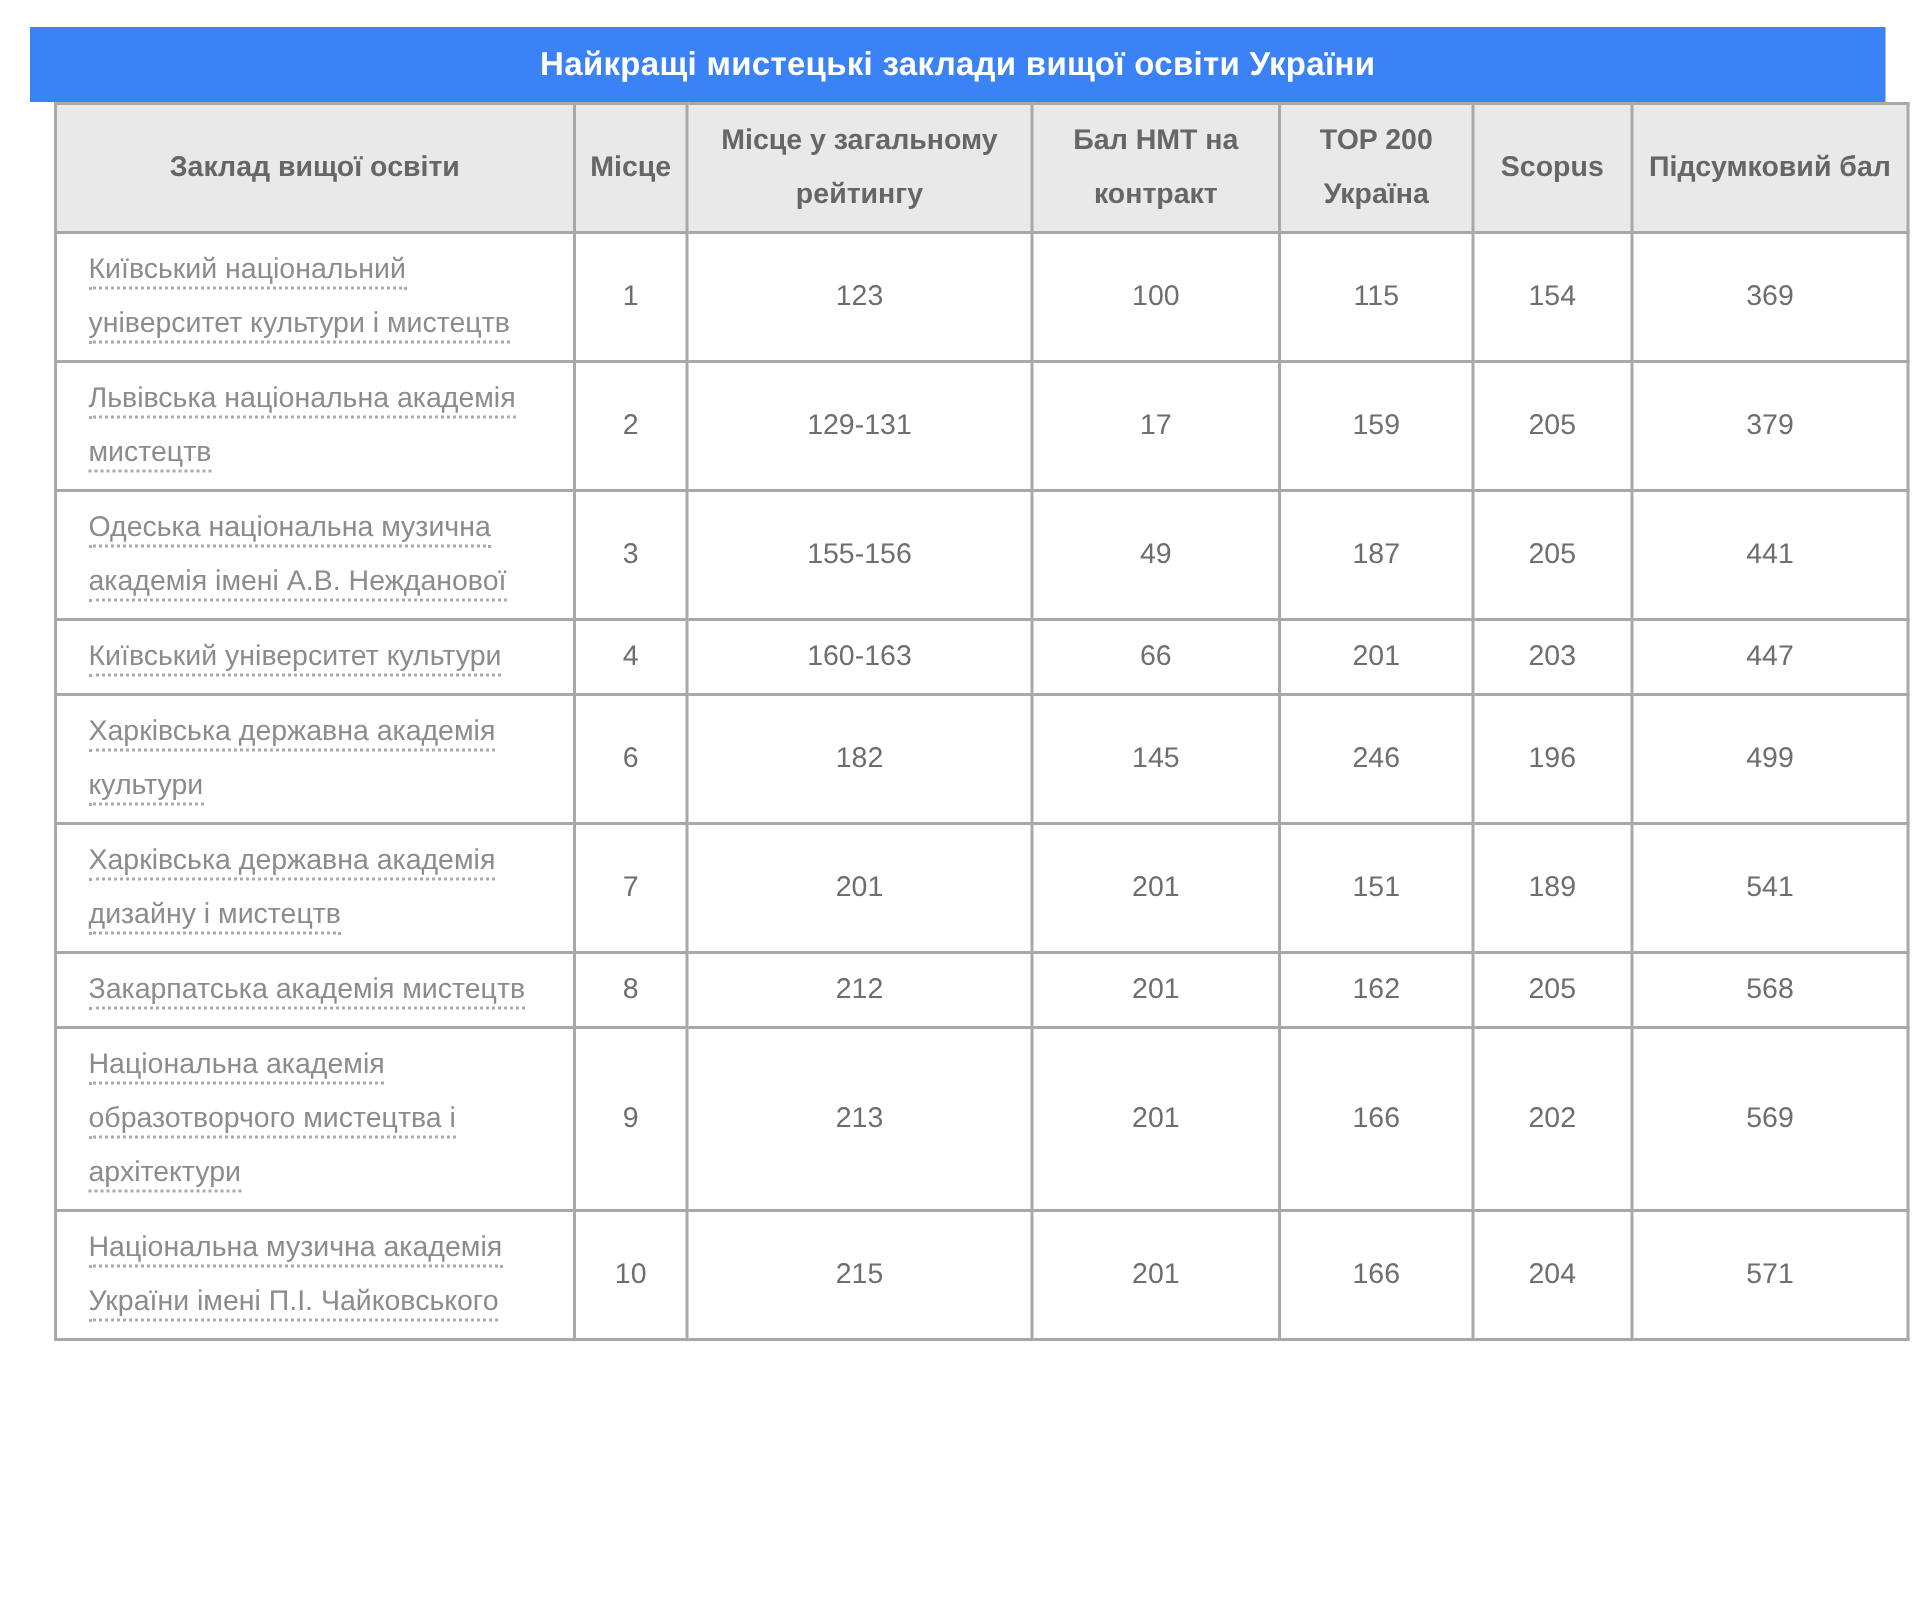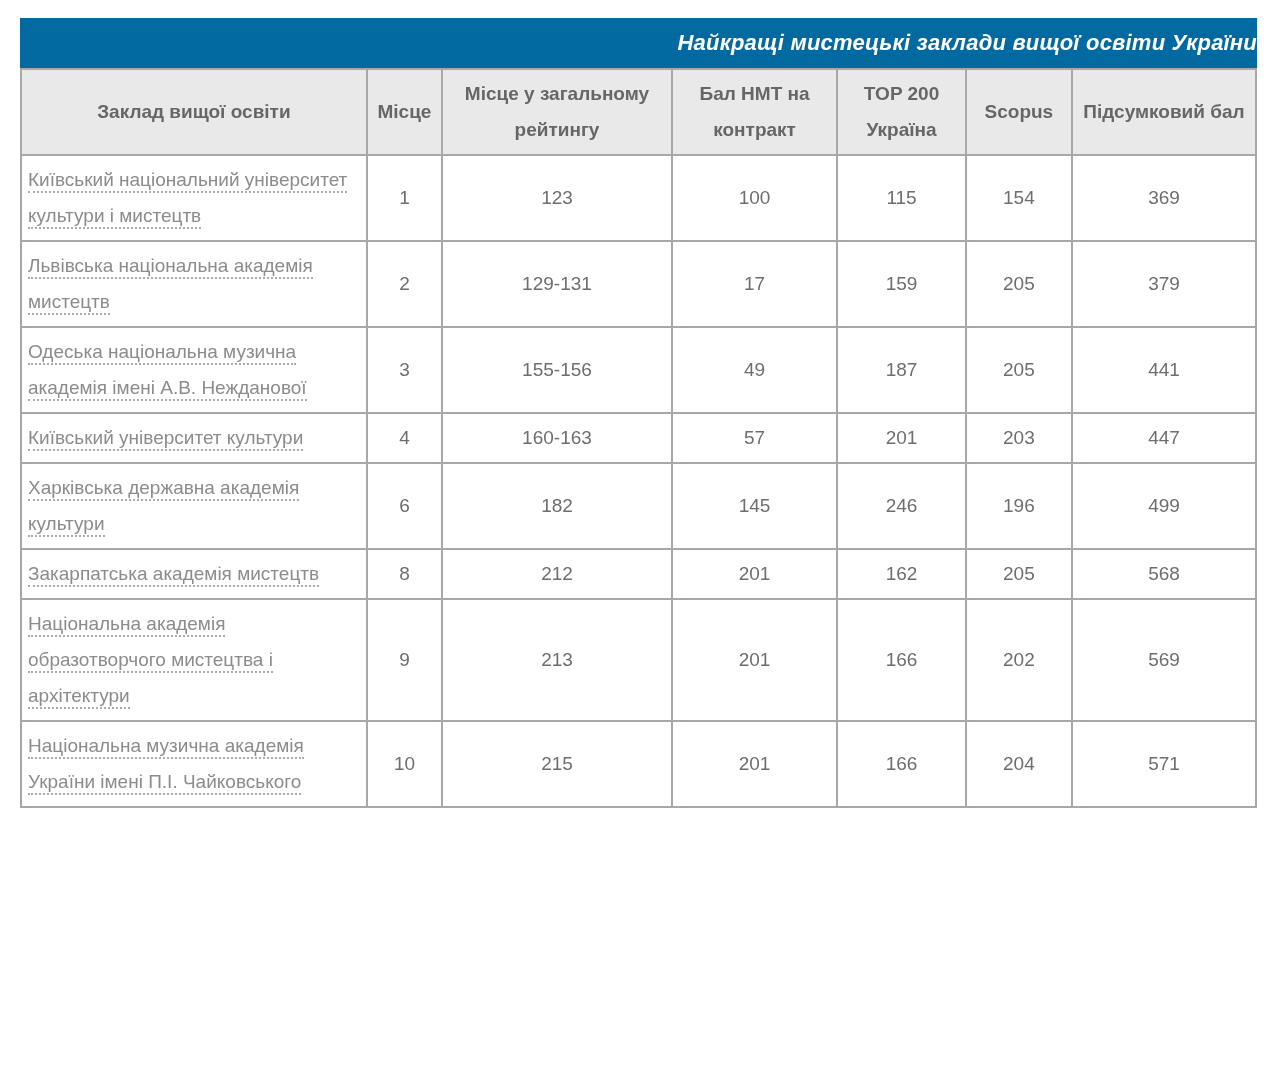--- a/index.html
+++ b/index.html
@@ -9,34 +9,34 @@
   }
   body {
     width: 1276px;
     height: 1076px;
     padding: 18px 19px 0 20px;
   }
   .table-wrap { width: 1237px; }
   .title-banner {
     width: 100%;
     height: 50px;
-    background: #0369a1;
+    background: #3b82f6;
     color: #ffffff;
     font-size: 22px;
     font-weight: bold;
     display: flex;
     align-items: center;
-    justify-content: flex-end;
+    justify-content: center;
     letter-spacing: 0.2px;
-    font-style: italic;
   }
   table.rankings {
     width: 100%;
     border-collapse: collapse;
     table-layout: fixed;
+    margin-left: 16px;
   }
   table.rankings th, table.rankings td {
     border: 2px solid #aba7a7;
     vertical-align: middle;
     font-size: 19px;
     line-height: 36px;
   }
   table.rankings th {
     background: #e9e9e9;
     color: #666666;
@@ -45,21 +45,21 @@
     padding: 6px 8px;
   }
   table.rankings td {
     background: #ffffff;
     color: #6e6e6e;
     text-align: center;
     padding: 6px 8px;
   }
   table.rankings td.uni-cell {
     text-align: left;
-    padding-left: 6px;
+    padding-left: 21px;
     padding-right: 12px;
   }
   a.uni-link {
     color: #8c8c8c;
     text-decoration: none;
     border-bottom: 2px dotted #aeaaaa;
     padding-bottom: 1px;
     cursor: pointer;
   }
   col.c-name  { width: 28.0%; }
@@ -125,33 +125,42 @@
         <td>155-156</td>
         <td>49</td>
         <td>187</td>
         <td>205</td>
         <td>441</td>
       </tr>
       <tr>
         <td class="uni-cell"><a class="uni-link">Київський університет культури</a></td>
         <td>4</td>
         <td>160-163</td>
-        <td>57</td>
+        <td>66</td>
         <td>201</td>
         <td>203</td>
         <td>447</td>
       </tr>
       <tr>
         <td class="uni-cell"><a class="uni-link">Харківська державна академія культури</a></td>
         <td>6</td>
         <td>182</td>
         <td>145</td>
         <td>246</td>
         <td>196</td>
         <td>499</td>
+      </tr>
+      <tr>
+        <td class="uni-cell"><a class="uni-link">Харківська державна академія дизайну і мистецтв</a></td>
+        <td>7</td>
+        <td>201</td>
+        <td>201</td>
+        <td>151</td>
+        <td>189</td>
+        <td>541</td>
       </tr>
       <tr>
         <td class="uni-cell"><a class="uni-link">Закарпатська академія мистецтв</a></td>
         <td>8</td>
         <td>212</td>
         <td>201</td>
         <td>162</td>
         <td>205</td>
         <td>568</td>
       </tr>

